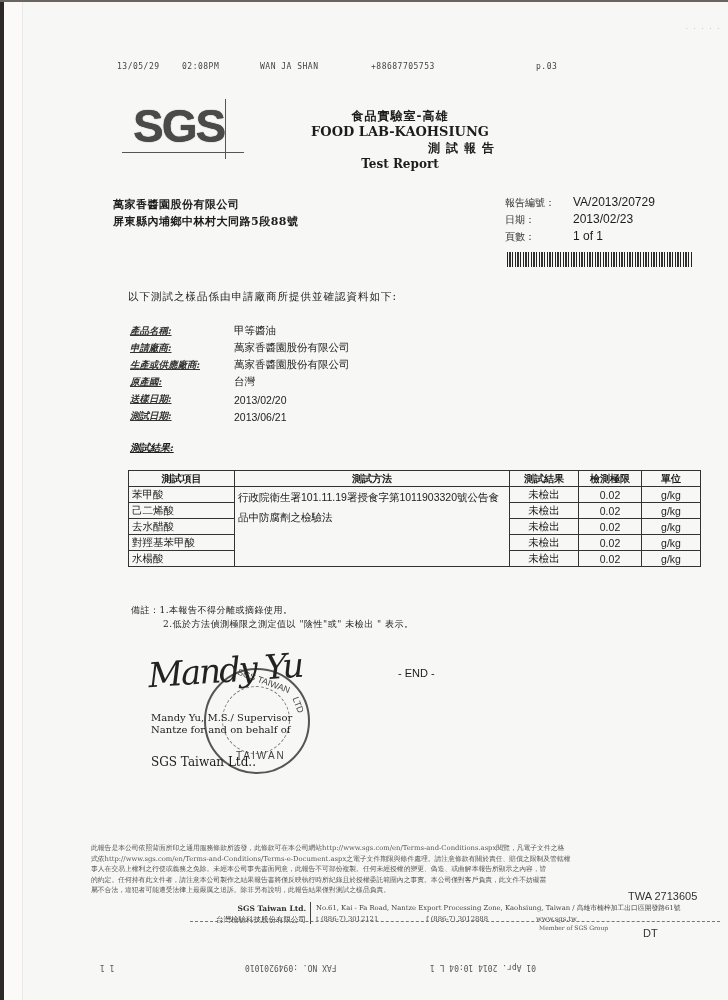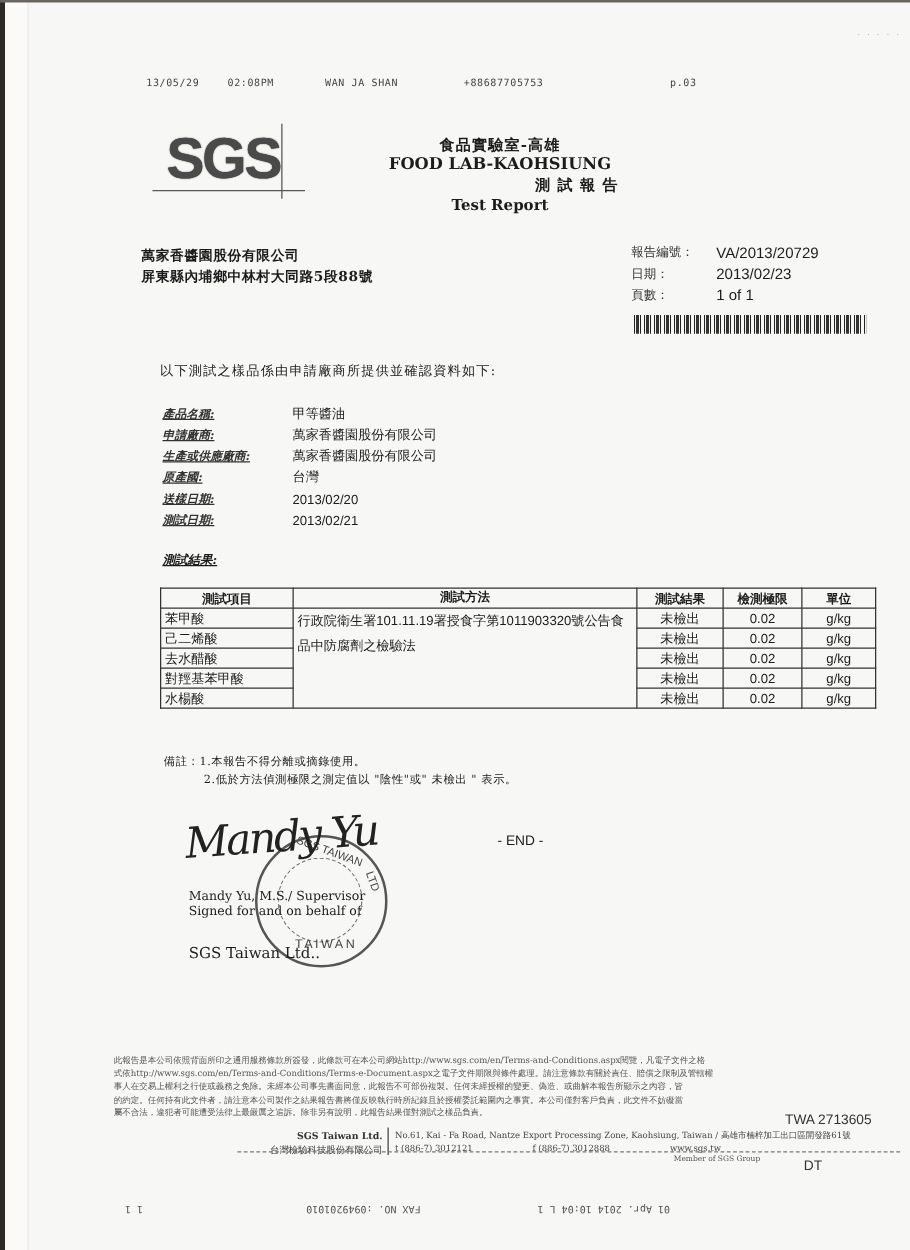--- a/index.html
+++ b/index.html
@@ -138,21 +138,21 @@
   <div class="row">
     <span class="lbl">原產國:</span>
     <span class="val">台灣</span>
   </div>
   <div class="row">
     <span class="lbl">送樣日期:</span>
     <span class="val">2013/02/20</span>
   </div>
   <div class="row">
     <span class="lbl">測試日期:</span>
-    <span class="val">2013/02/21</span>
+    <span class="val">2013/06/21</span>
   </div>
 </div>
 
 <div class="abs results-label">測試結果:</div>
 <table class="results">
   <tbody>
       <tr>
     <th class="c-item" style="text-align:center">測試項目</th>
     <th class="c-method" style="text-align:center;line-height:15px">測試方法</th>
     <th class="c-res">測試結果</th>
@@ -200,21 +200,21 @@
 <div class="abs end">- END -</div>
 
 <div class="abs stamp"></div>
 <div class="abs stamp-inner"></div>
 <div class="abs stamp-top">SGS TAIWAN</div>
 <div class="abs stamp-ltd">LTD</div>
 <div class="abs stamp-bot">TAIWAN</div>
 <div class="abs sig-script">Mandy Yu</div>
 <div class="abs signer">
   <div>Mandy Yu, M.S./ Supervisor</div>
-  <div>Signed for and on behalf of</div>
+  <div>Nantze for and on behalf of</div>
   <div class="l3">SGS Taiwan Ltd..</div>
 </div>
 
 <div class="abs legal">
   <div>此報告是本公司依照背面所印之通用服務條款所簽發，此條款可在本公司網站http://www.sgs.com/en/Terms-and-Conditions.aspx閱覽，凡電子文件之格</div>
   <div>式依http://www.sgs.com/en/Terms-and-Conditions/Terms-e-Document.aspx之電子文件期限與條件處理。請注意條款有關於責任、賠償之限制及管轄權</div>
   <div>事人在交易上權利之行使或義務之免除。未經本公司事先書面同意，此報告不可部份複製。任何未經授權的變更、偽造、或曲解本報告所顯示之內容，皆</div>
   <div>的約定。任何持有此文件者，請注意本公司製作之結果報告書將僅反映執行時所紀錄且於授權委託範圍內之事實。本公司僅對客戶負責，此文件不妨礙當</div>
   <div>屬不合法，違犯者可能遭受法律上最嚴厲之追訴。除非另有說明，此報告結果僅對測試之樣品負責。</div>
 </div>

